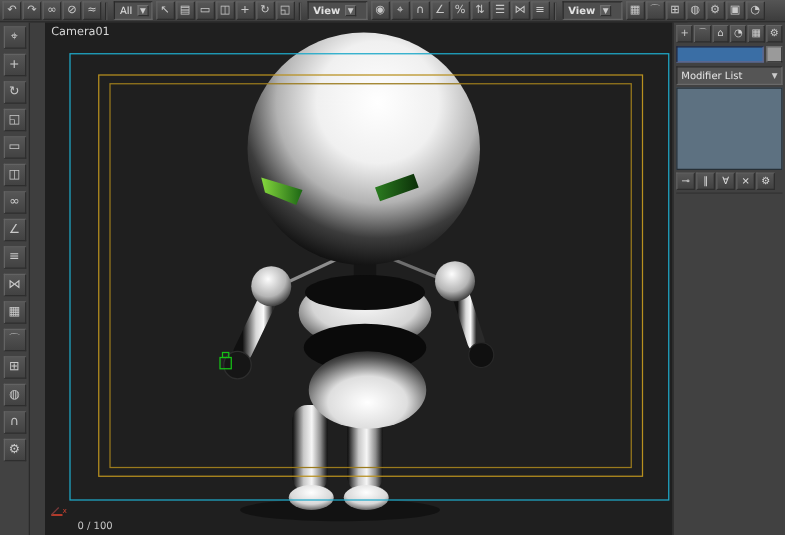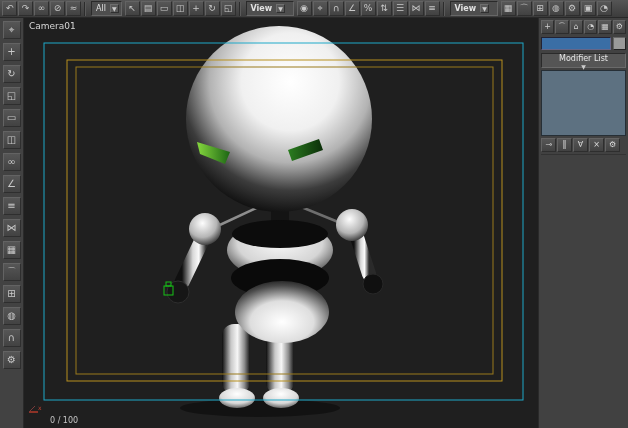--- a/index.html
+++ b/index.html
@@ -22,42 +22,42 @@
                   border:1px solid;border-color:#6f6f6f #303030 #303030 #6f6f6f;}
   .tb-drop.wide{min-width:40px;font-weight:bold;}
 
   
   #left-toolbar{position:absolute;left:0;top:18px;width:24px;height:410px;box-sizing:border-box;
                 background:#424242;border-right:1px solid #2a2a2a;display:flex;flex-direction:column;
                 align-items:center;padding-top:3px;gap:4px;}
   #left-toolbar .tb-icon{width:16px;height:16px;line-height:16px;font-size:10px;}
 
   
-  #viewport{position:absolute;left:24px;top:18px;width:514px;height:410px;background:#1f1f1f;overflow:hidden;}
+  #viewport{position:absolute;left:36px;top:18px;width:514px;height:410px;background:#1f1f1f;overflow:hidden;}
   #viewport-label{position:absolute;left:5px;top:3px;font-size:9px;color:#d6d6d6;z-index:5;}
   #frame-counter{position:absolute;left:10px;bottom:3px;font-size:8px;color:#c6c6c6;z-index:5;padding-left:16px;}
   #world-axis{position:absolute;left:3px;bottom:13px;z-index:5;}
   #scene{position:absolute;left:0;top:0;}
 
   
   #cmd-panel{position:absolute;left:538px;top:18px;width:90px;height:410px;box-sizing:border-box;
              background:#414141;border-left:1px solid #2a2a2a;display:flex;flex-direction:column;
              padding:2px 2px 0 2px;}
   .cp-tabs{display:flex;gap:1px;margin-bottom:3px;}
   .cp-tab{width:12px;height:12px;font-size:8px;line-height:12px;text-align:center;color:#cfcfcf;
           background:linear-gradient(#585858,#424242);border:1px solid;
           border-color:#656565 #2d2d2d #2d2d2d #656565;display:inline-block;overflow:hidden;}
   .cp-name-row{display:flex;gap:2px;align-items:center;margin-bottom:3px;}
   .cp-name-field{flex:1;height:11px;background:#3a6ea5;border:1px solid;
                  border-color:#223 #668 #668 #223;font-size:8px;color:#fff;line-height:11px;padding:0 2px;}
   .cp-swatch{width:11px;height:11px;background:#9a9a9a;border:1px solid;
              border-color:#666 #222 #222 #666;}
   .cp-modlist{height:13px;background:#555;border:1px solid;border-color:#2a2a2a #6a6a6a #6a6a6a #2a2a2a;
               color:#e6e6e6;font-size:8px;display:flex;align-items:center;justify-content:space-between;
-              padding:0 3px;margin-bottom:2px;white-space:nowrap;flex-direction:column;}
+              padding:0 3px;margin-bottom:2px;white-space:nowrap;}
   .cp-modlist .arrow{font-size:6px;color:#ccc;}
   .cp-stack{height:64px;background:#5d7181;border:1px solid #262f36;margin-bottom:2px;}
   .cp-stack-btns{display:flex;gap:1px;margin-bottom:2px;}
   .cp-sbtn{width:13px;height:12px;font-size:8px;line-height:12px;text-align:center;color:#dcdcdc;
            background:linear-gradient(#565656,#424242);border:1px solid;
            border-color:#636363 #2e2e2e #2e2e2e #636363;display:inline-block;overflow:hidden;}
   .cp-rest{flex:1;border-top:1px solid #333;background:#414141;}
 </style>
 </head>
 <body>

